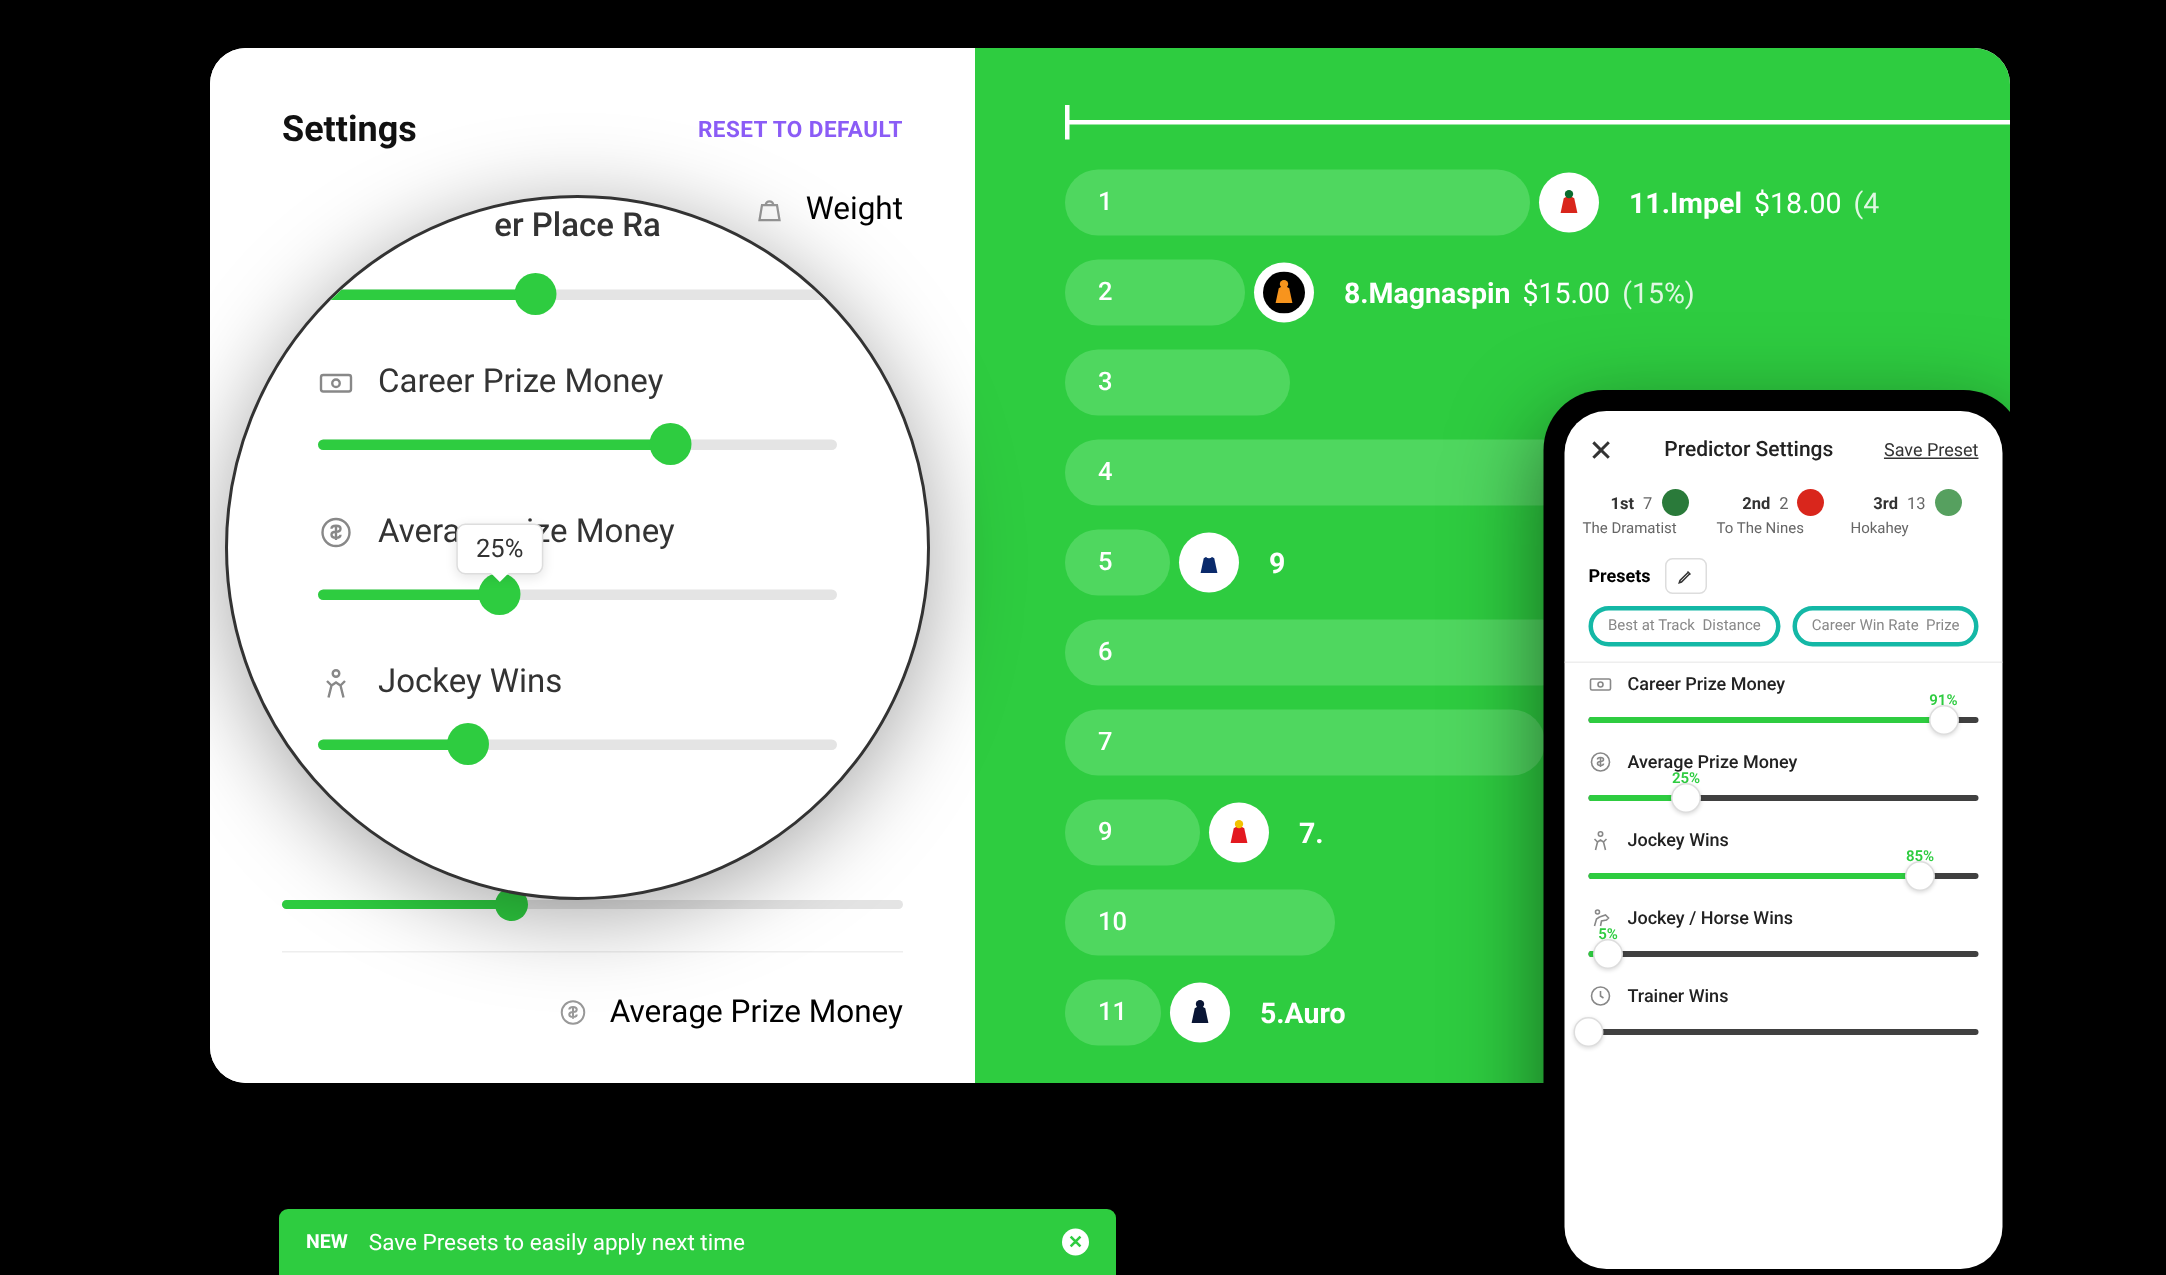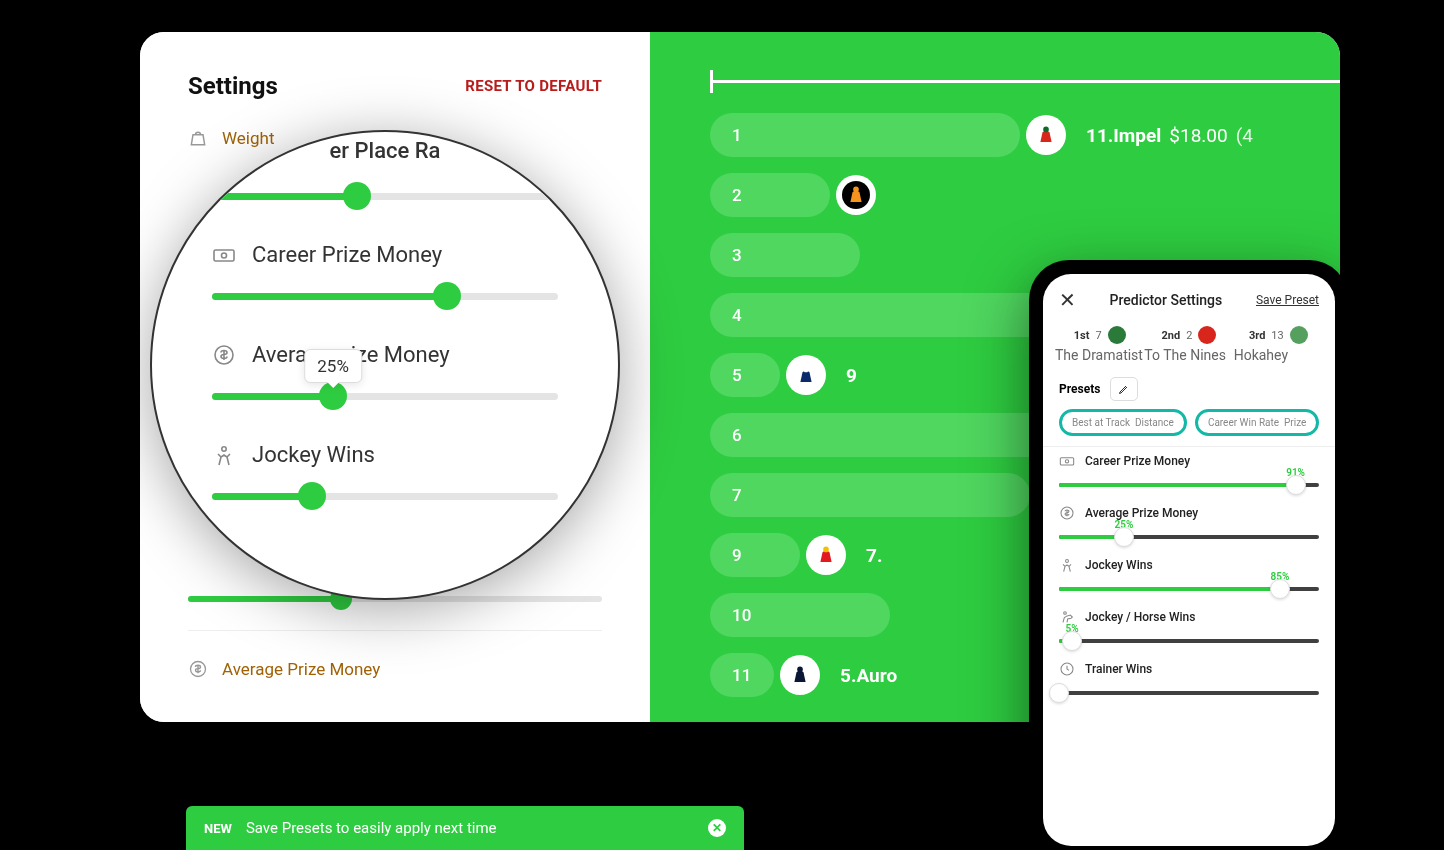--- a/index.html
+++ b/index.html
@@ -1,23 +1,23 @@
 <!DOCTYPE html>
 <html><head>
 <meta charset="utf-8">
 <style>
 * { box-sizing: border-box; margin: 0; padding: 0; }
 body { background: #000; font-family: -apple-system, BlinkMacSystemFont, 'Segoe UI', Roboto, Arial, sans-serif; width: 1444px; height: 850px; overflow: hidden; position: relative; }
 .canvas { position: absolute; top: 32px; left: 140px; width: 1200px; height: 690px; background: #fff; border-radius: 24px; overflow: hidden; display: flex; box-shadow: 0 8px 40px rgba(0,0,0,0.3); }
 .left-panel { width: 510px; background: #fff; padding: 40px 48px; position: relative; }
 .settings-header { display: flex; justify-content: space-between; align-items: center; margin-bottom: 28px; }
 .settings-title { font-size: 24px; font-weight: 700; color: #111; }
-.reset-link { color: #b91c1c; font-weight: 700; font-size: 15px; letter-spacing: 0.3px; cursor: pointer; }
+.reset-link { color: #8b5cf6; font-weight: 700; font-size: 15px; letter-spacing: 0.3px; cursor: pointer; }
 .setting-row { margin-bottom: 28px; }
-.setting-label { display: flex; align-items: center; gap: 14px; font-size: 17px; color: #a16207; margin-bottom: 16px; }
+.setting-label { display: flex; align-items: center; gap: 14px; font-size: 21px; color: #000000; margin-bottom: 16px; justify-content: flex-end; }
 .setting-icon { width: 20px; height: 20px; display: inline-flex; align-items: center; justify-content: center; color: #999; }
 .slider-wrap { position: relative; height: 6px; background: #e4e4e4; border-radius: 3px; }
 .slider-fill { position: absolute; height: 6px; background: #2ecc40; border-radius: 3px; left: 0; }
 .slider-thumb { position: absolute; width: 22px; height: 22px; background: #2ecc40; border-radius: 50%; top: -8px; transform: translateX(-50%); cursor: grab; }
 .setting-divider { height: 1px; background: #eee; margin: 28px 0; }
 
 .right-panel { flex: 1; background: #2ecc40; padding: 48px 0 0 60px; position: relative; }
 .timeline { height: 3px; background: #fff; margin: 0 0 30px 0; position: relative; }
 .timeline::before { content: ''; position: absolute; left: 0; top: -10px; width: 3px; height: 23px; background: #fff; }
 .race-row { display: flex; align-items: center; margin-bottom: 16px; position: relative; height: 44px; }
@@ -49,21 +49,21 @@
 .phone-header { padding: 14px 16px 8px; display: flex; align-items: center; justify-content: space-between; font-size: 14px; }
 .phone-close { font-size: 20px; color: #333; cursor: pointer; }
 .phone-title { font-weight: 500; color: #222; }
 .phone-save { text-decoration: underline; font-size: 12px; color: #333; cursor: pointer; }
 .phone-positions { display: flex; justify-content: space-around; padding: 6px 12px 4px; font-size: 11px; color: #333; }
 .pos-col { text-align: left; flex: 1; }
 .pos-top { display: flex; align-items: center; justify-content: center; gap: 6px; }
 .pos-rank { font-weight: 700; }
 .pos-num { font-weight: 400; color: #666; }
 .pos-silk { width: 18px; height: 18px; border-radius: 50%; background: #ddd; display: inline-block; }
-.pos-name { font-size: 14px; color: #666; margin-top: 3px; }
+.pos-name { font-size: 10px; color: #666; margin-top: 3px; }
 .phone-presets-row { display: flex; align-items: center; gap: 10px; padding: 10px 16px 8px; font-size: 12px; font-weight: 700; }
 .edit-btn { width: 28px; height: 24px; border: 1px solid #ddd; border-radius: 5px; display: flex; align-items: center; justify-content: center; font-size: 12px; cursor: pointer; }
 .preset-chips { display: flex; gap: 8px; padding: 0 16px 10px; overflow: hidden; }
 .chip { border: 3px solid #14b8a6; border-radius: 14px; padding: 5px 10px; font-size: 10px; color: #888; white-space: nowrap; cursor: pointer; }
 .phone-sliders { flex: 1; overflow: hidden; padding: 6px 16px 0; border-top: 1px solid #eee; }
 .p-setting { margin-bottom: 18px; }
 .p-label { display: flex; align-items: center; gap: 10px; font-size: 12px; color: #222; margin-bottom: 8px; font-weight:500;}
 .p-icon { width: 16px; height: 16px; display: inline-flex; align-items: center; justify-content: center; color: #888; }
 .p-slider { position: relative; height: 4px; background: #404040; border-radius: 2px; margin-top: 14px; }
 .p-fill { position: absolute; height: 4px; background: #2ecc40; border-radius: 2px; }
@@ -132,20 +132,25 @@
         </div>
         <div class="race-row">
           <div class="race-pill" style="width:120px">2</div>
           <span class="silk">
             <svg viewBox="0 0 40 40">
               <circle cx="20" cy="20" r="20" fill="#000"></circle>
               <path d="M12 30 L15 16 Q20 12 25 16 L28 30 Z" fill="#f7941d"></path>
               <circle cx="20" cy="12" r="4" fill="#f7941d"></circle>
             </svg>
           </span>
+          <div class="race-extra">
+            <span class="bold">8.Magnaspin</span>
+            <span>$15.00</span>
+            <span class="pct">(15%)</span>
+          </div>
         </div>
         <div class="race-row">
           <div class="race-pill" style="width:150px">3</div>
         </div>
         <div class="race-row">
           <div class="race-pill" style="width:340px">4</div>
           <span class="silk" style="position:absolute;left:480px">
             <svg viewBox="0 0 40 40">
               <circle cx="20" cy="20" r="20" fill="#fff"></circle>
               <path d="M12 30 L15 16 Q20 12 25 16 L28 30 Z" fill="#0a3b8c"></path>

